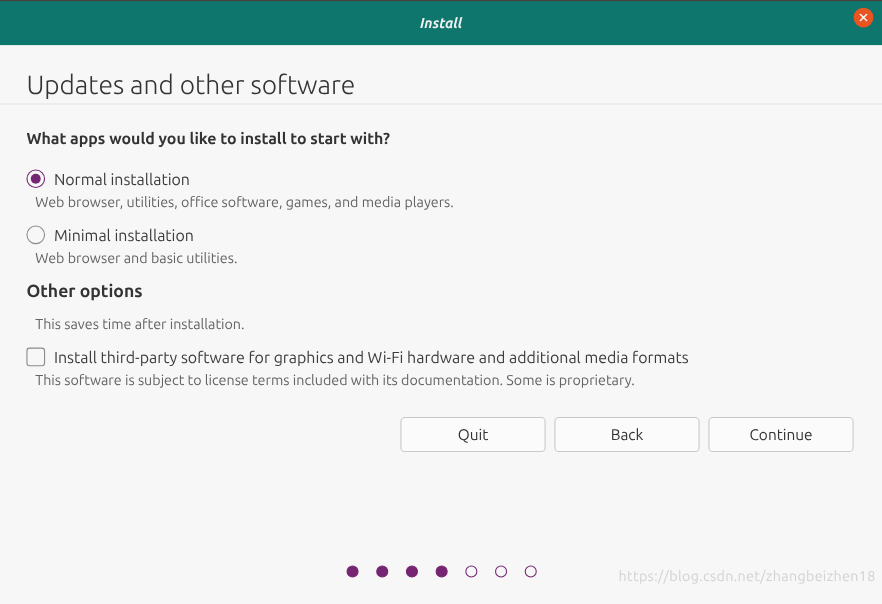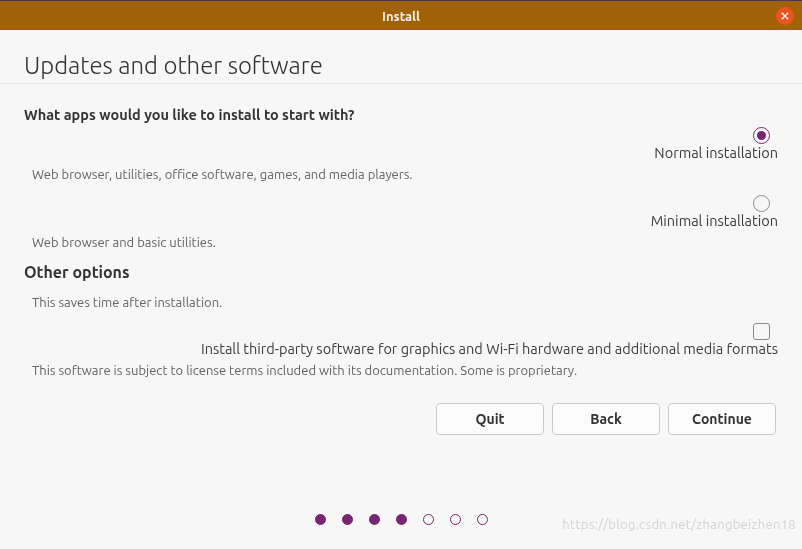--- a/index.html
+++ b/index.html
@@ -10,27 +10,28 @@
     }
     body {
       width: 802px;
       height: 549px;
       background: #f7f7f7;
       display: flex;
       flex-direction: column;
       position: relative;
     }
     .titlebar {
-      height: 30px;
-      background: #a16207;
+      height: 41px;
+      background: #0f766e;
       display: flex;
       align-items: center;
       justify-content: center;
       position: relative;
       border-top: 1px solid #4a3f3c;
+      font-style: italic;
     }
     .titlebar-title {
       color: #f1f1f1;
       font-size: 13px;
       font-weight: bold;
     }
     .close-button {
       position: absolute;
       right: 8px;
       top: 6px;
@@ -63,27 +64,26 @@
       margin-right: -24px;
       padding-left: 24px;
     }
     .form-area {
       padding-top: 22px;
     }
     .question {
       font-size: 14.5px;
       font-weight: bold;
       color: #333;
-      margin-bottom: 4px;
+      margin-bottom: 20px;
     }
     .option-row {
       display: flex;
       align-items: flex-end;
       margin-bottom: 6px;
-      flex-direction: column;
     }
     .radio {
       width: 17px;
       height: 17px;
       border-radius: 50%;
       border: 1.5px solid #8b8b8b;
       margin-right: 8px;
       display: flex;
       align-items: center;
       justify-content: center;
@@ -143,26 +143,25 @@
       justify-content: flex-end;
       gap: 8px;
       margin-top: 26px;
       padding-right: 2px;
     }
     .btn {
       border: 1px solid #c9c9c9;
       background: #fbfbfb;
       border-radius: 4px;
       padding: 7px 0;
-      width: 108px;
+      width: 132px;
       font-size: 14px;
       color: #333;
       cursor: pointer;
       text-align: center;
-      font-weight: bold;
     }
     .progress-dots {
       display: flex;
       justify-content: center;
       gap: 16px;
       padding-bottom: 24px;
       padding-top: 12px;
     }
     .dot {
       width: 11px;

